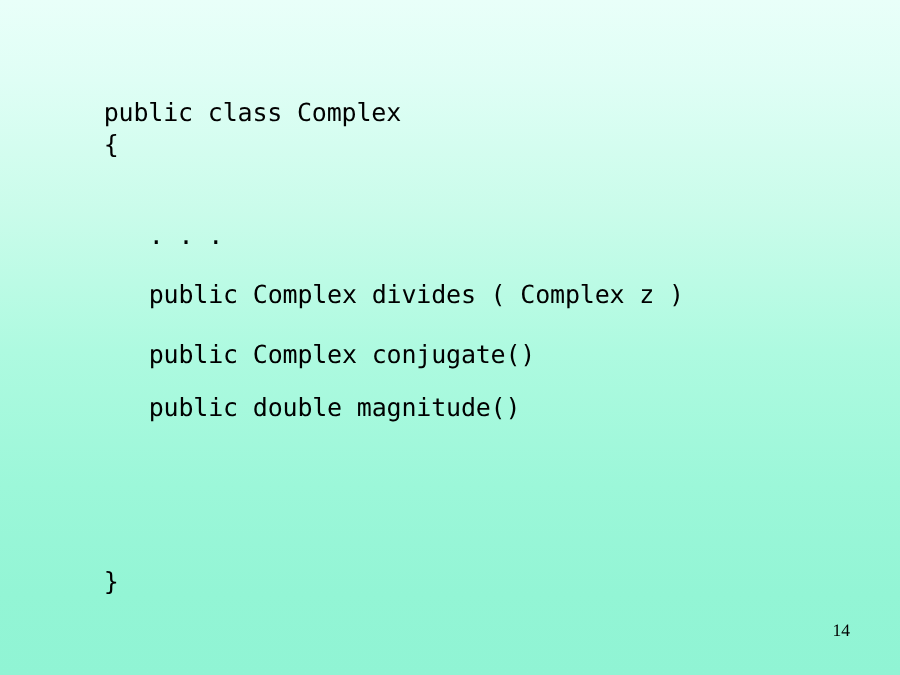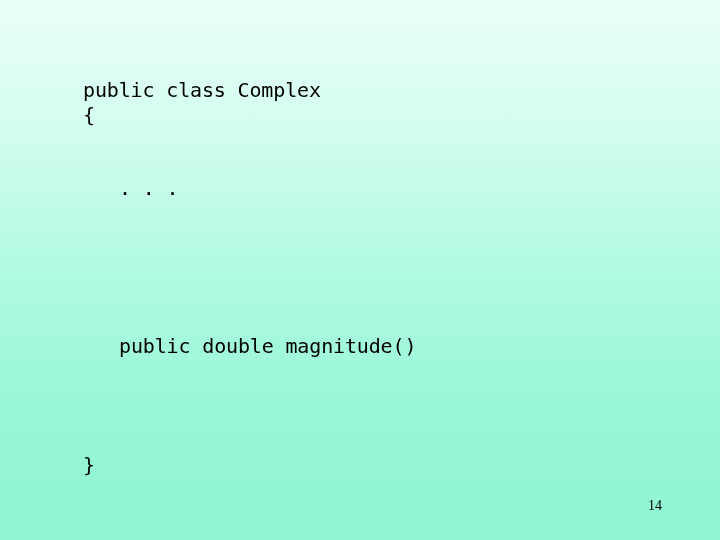--- a/index.html
+++ b/index.html
@@ -41,37 +41,39 @@
     line-height: 20px;
     color: #000000;
     white-space: pre;
     letter-spacing: -0.15px;
   }
   .indent-0 { left: 60px; }
   .indent-1 { left: 96px; }
 
   #page-number {
     position: absolute;
-    right: 58px;
+    right: 40px;
     bottom: 27px;
     font-family: "Liberation Serif", "DejaVu Serif", serif;
     font-size: 14px;
     line-height: 14px;
     color: #000000;
     white-space: pre;
   }
 </style>
 </head>
 <body>
 
 <div id="slide">
 
   <div id="code-block">
     <div class="code-line indent-0" style="top:80px;">public class Complex</div>
     <div class="code-line indent-0" style="top:105px;">{</div>
     <div class="code-line indent-1" style="top:178px;">. . .</div>
-    <div class="code-line indent-1" style="top:336px;">public double magnitude()</div>
+    <div class="code-line indent-1" style="top:225px;">public Complex divides ( Complex z )</div>
+    <div class="code-line indent-1" style="top:273px;">public Complex conjugate()</div>
+    <div class="code-line indent-1" style="top:316px;">public double magnitude()</div>
     <div class="code-line indent-0" style="top:455px;">}</div>
   </div>
 
   <div id="page-number">14</div>
 
 </div>
 
 </body></html>

